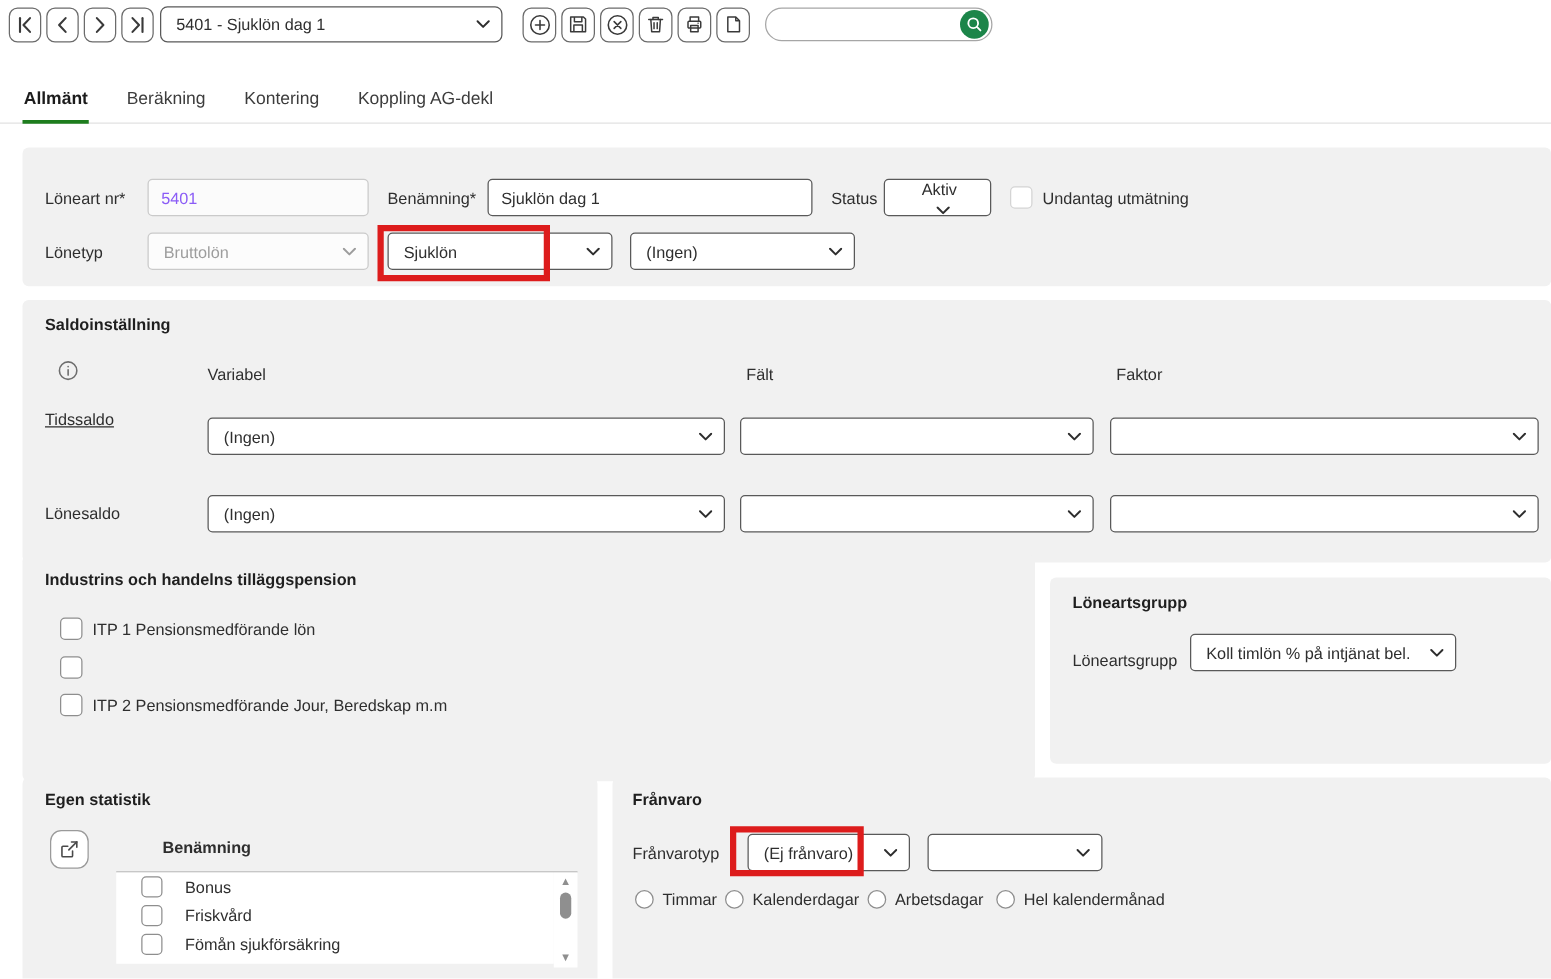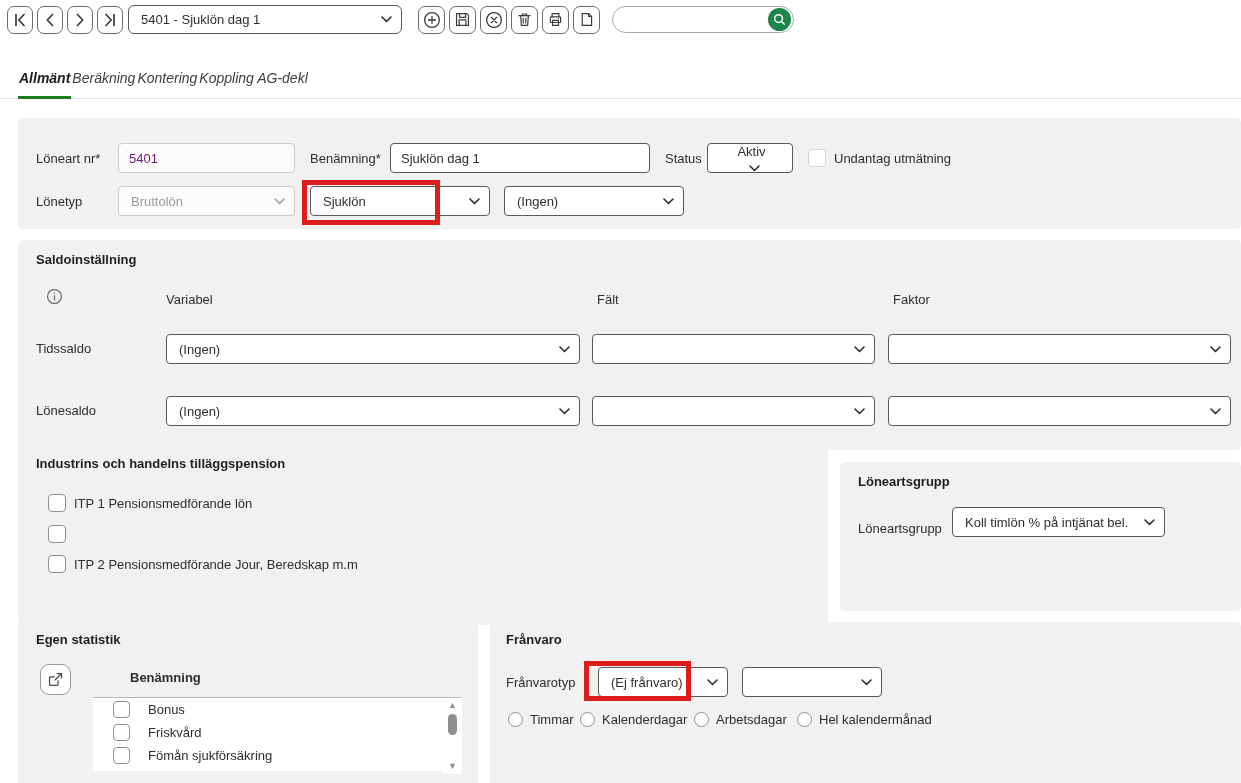--- a/index.html
+++ b/index.html
@@ -14,35 +14,35 @@
   .ibtn { width:27px; height:28px; }
   .icon-group { display:flex; gap:4px; margin-left:12px; }
   .searchbox { margin-left:8px; width:182px; height:27px; border:1px solid #a6a6a6; border-radius:14px;
                background:#fff; display:flex; align-items:center; padding:0 2px 0 12px; }
   .searchbox input { flex:1; min-width:0; border:none; outline:none; font:13px "Liberation Sans",sans-serif; background:transparent; }
   .search-btn { width:23px; height:23px; border-radius:50%; background:#1c8549; border:none; display:flex;
                 align-items:center; justify-content:center; cursor:pointer; flex:none; }
 
   
   .tabbar { position:absolute; left:0; top:58px; width:1241px; height:41px; border-bottom:1px solid #e2e2e2;
-            padding-left:18px; display:flex; align-items:flex-end;font-style:italic; }
+            padding-left:18px; display:flex; gap:29px; align-items:flex-end; }
   .tab { font-size:14px; color:#3c3c3c; padding:0 1px 12px; cursor:pointer; position:relative; white-space:nowrap; }
   .tab.active { font-weight:bold; color:#1c1c1c; }
   .tab.active::after { content:""; position:absolute; left:0; right:0; bottom:-1px; height:3px; background:#1e7d1e; }
 
   
   .sec { position:absolute; background:#f1f1f1; border-radius:5px; }
   .sec-title { position:absolute; left:18px; top:12px; font-size:13px; font-weight:bold; color:#1f1f1f; }
   .lbl { position:absolute; font-size:13px; color:#2e2e2e; white-space:nowrap; }
   .lbl.bold { font-weight:bold; }
 
   
   .input { position:absolute; height:30px; background:#fff; border:1px solid #595959; border-radius:4px;
            font:13px "Liberation Sans",sans-serif; color:#2e2e2e; padding:0 10px; outline:none; }
-  .input.disabled { border-color:#cacaca; color:#701a75; background:#fbfbfb; }
+  .input.disabled { border-color:#cacaca; color:#8b5cf6; background:#fbfbfb; }
   .select { position:absolute; height:30px; background:#fff; border:1px solid #595959; border-radius:4px;
             display:flex; align-items:center; padding:0 9px 0 12px; font-size:13px; color:#2e2e2e; cursor:pointer; }
   .select.flow { position:static; }
   .select .txt { flex:1; white-space:nowrap; overflow:hidden; }
   .select svg { flex:none; margin-left:6px; }
   .select.disabled { color:#9d9d9d; border-color:#cacaca; background:#fcfcfc; cursor:default; }
   .cb { position:absolute; width:18px; height:18px; background:#fff; border:1px solid #8e8e8e; border-radius:4px; cursor:pointer; }
   .cb.light { border-color:#d4d4d4; }
   .cb.small { width:17px; height:17px; position:static; flex:none; }
   .radio { position:absolute; width:15px; height:15px; background:#fff; border:1px solid #8e8e8e; border-radius:50%; cursor:pointer; }
@@ -202,21 +202,21 @@
       <svg width="17" height="17" viewBox="0 0 20 20" fill="none" stroke="#6e6e6e" stroke-width="1.5">
           <circle cx="10" cy="10" r="8.2"></circle>
           <path d="M10 9.2v5" stroke-linecap="round"></path>
           <circle cx="10" cy="6.2" r="0.8" fill="#6e6e6e" stroke="none"></circle>
         </svg>
     </span>
     <span class="lbl" style="left:148px; top:52px;">Variabel</span>
     <span class="lbl" style="left:579px; top:52px;">Fält</span>
     <span class="lbl" style="left:875px; top:52px;">Faktor</span>
 
-    <span class="lbl" style="left:18px; top:101px;">Tidssaldo</span>
+    <span class="lbl" style="left:18px; top:88px;text-decoration:underline;">Tidssaldo</span>
     <div class="select" style="left:148px; top:94px; width:414px;">
       <span class="txt">(Ingen)</span>
       <svg width="11" height="7" viewBox="0 0 11 7" fill="none" stroke="currentColor" stroke-width="1.6" stroke-linecap="round" stroke-linejoin="round">
           <path d="M1 1l4.5 4.5L10 1"></path>
         </svg>
     </div>
     <div class="select" style="left:574px; top:94px; width:283px;">
       <span class="txt"></span>
       <svg width="11" height="7" viewBox="0 0 11 7" fill="none" stroke="currentColor" stroke-width="1.6" stroke-linecap="round" stroke-linejoin="round">
           <path d="M1 1l4.5 4.5L10 1"></path>

